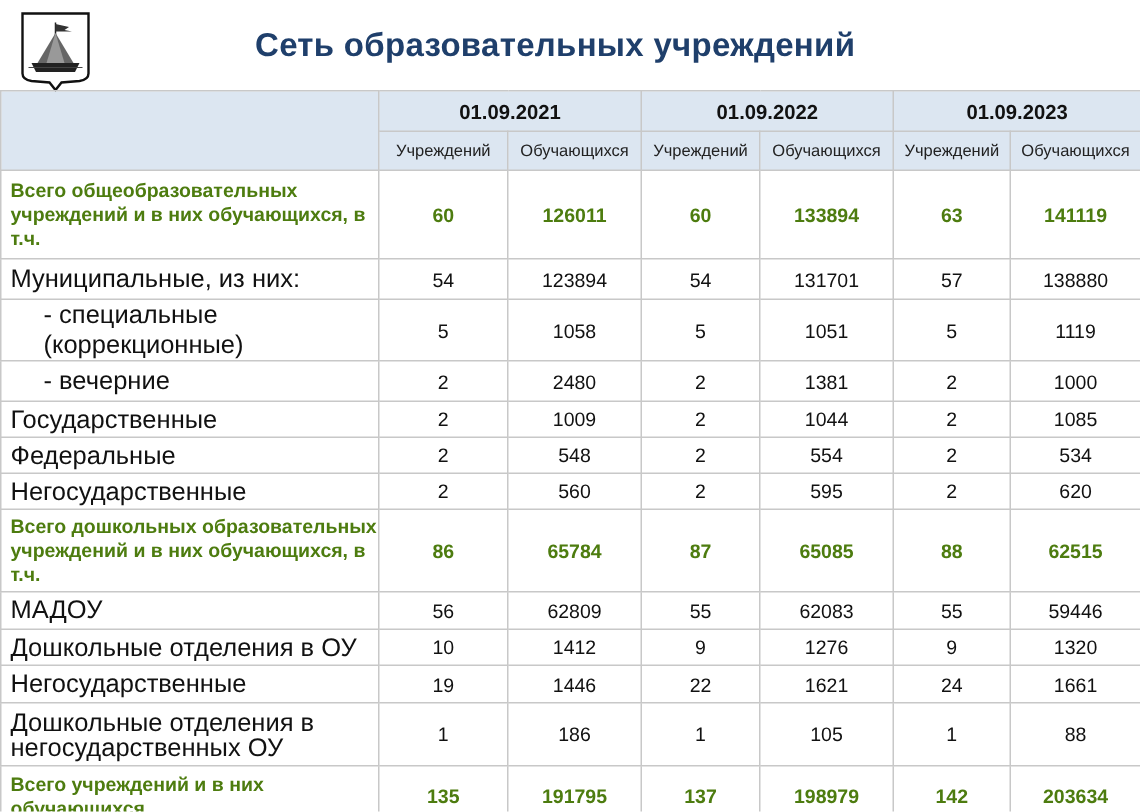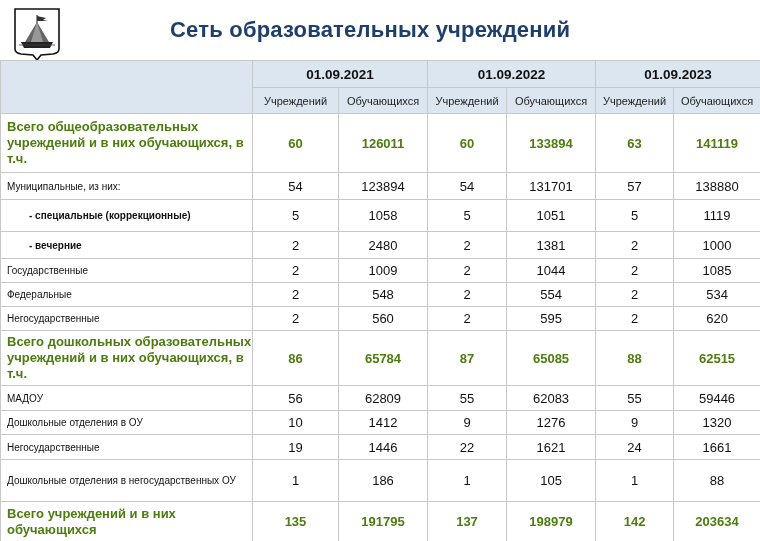--- a/index.html
+++ b/index.html
@@ -5,22 +5,22 @@
   html, body { margin:0; padding:0; }
   body { width:760px; height:541px; overflow:hidden; background:#ffffff; font-family:"Liberation Sans", sans-serif; position:relative; }
   .header { position:absolute; left:0; top:0; width:760px; height:60px; background:#ffffff; }
   .emblem { position:absolute; left:13px; top:7px; width:48px; height:55px; }
   .title { position:absolute; left:170px; top:17px; font-size:22px; font-weight:bold; color:#1f3f6b; letter-spacing:0.2px; }
   table { position:absolute; left:0; top:60px; border-collapse:collapse; table-layout:fixed; width:760px;border-radius:25px; }
   td, th { border:1px solid #c8c8c8; padding:0; font-size:13px; color:#111; text-align:center; vertical-align:middle; }
   th { background:#dce6f1; font-weight:normal; }
   th.date { font-weight:bold; font-size:13.5px; height:26px; color:#111; }
   th.sub { font-size:11px; height:25px; color:#222; }
-  td.label { text-align:left; padding-left:6px; font-size:10px; }
-  td.label.indent { padding-left:28px;font-weight:bold; }
+  td.label { text-align:left; padding-left:6px; font-size:17px; }
+  td.label.indent { padding-left:28px; }
   tr.total td { color:#4d7c0f; font-weight:bold; }
   tr.total td.label { font-size:13px; line-height:16px; }
   td.label.two { line-height:17px; }
 </style>
 </head>
 <body>
 
 <div class="header">
   <svg class="emblem" viewBox="0 0 48 55">
     <path d="M2 2 H46 V42 Q46 46 40 47 L28 48 L24 53 L20 48 L8 47 Q2 46 2 42 Z" fill="#fff" stroke="#111" stroke-width="1.6"></path>

